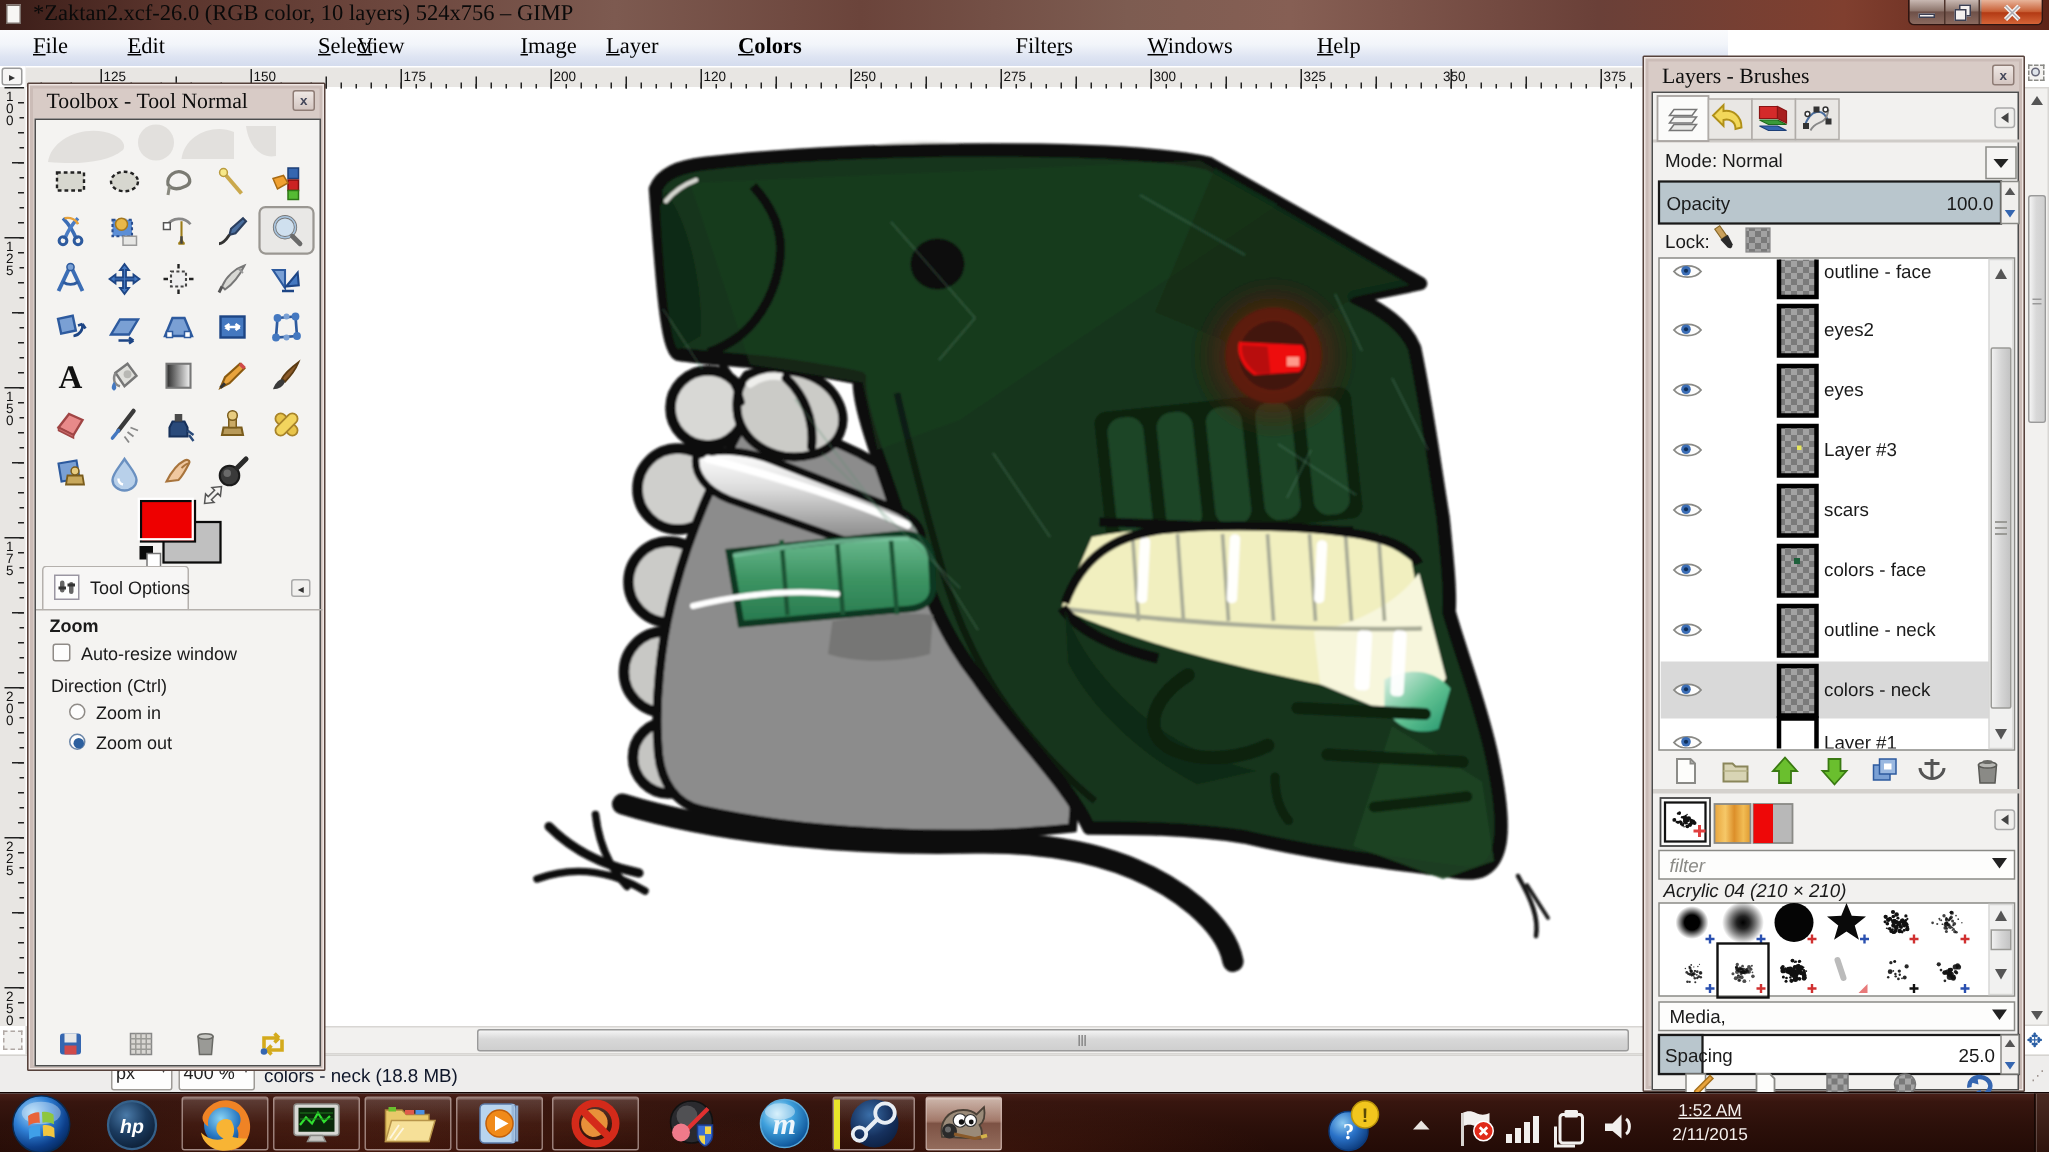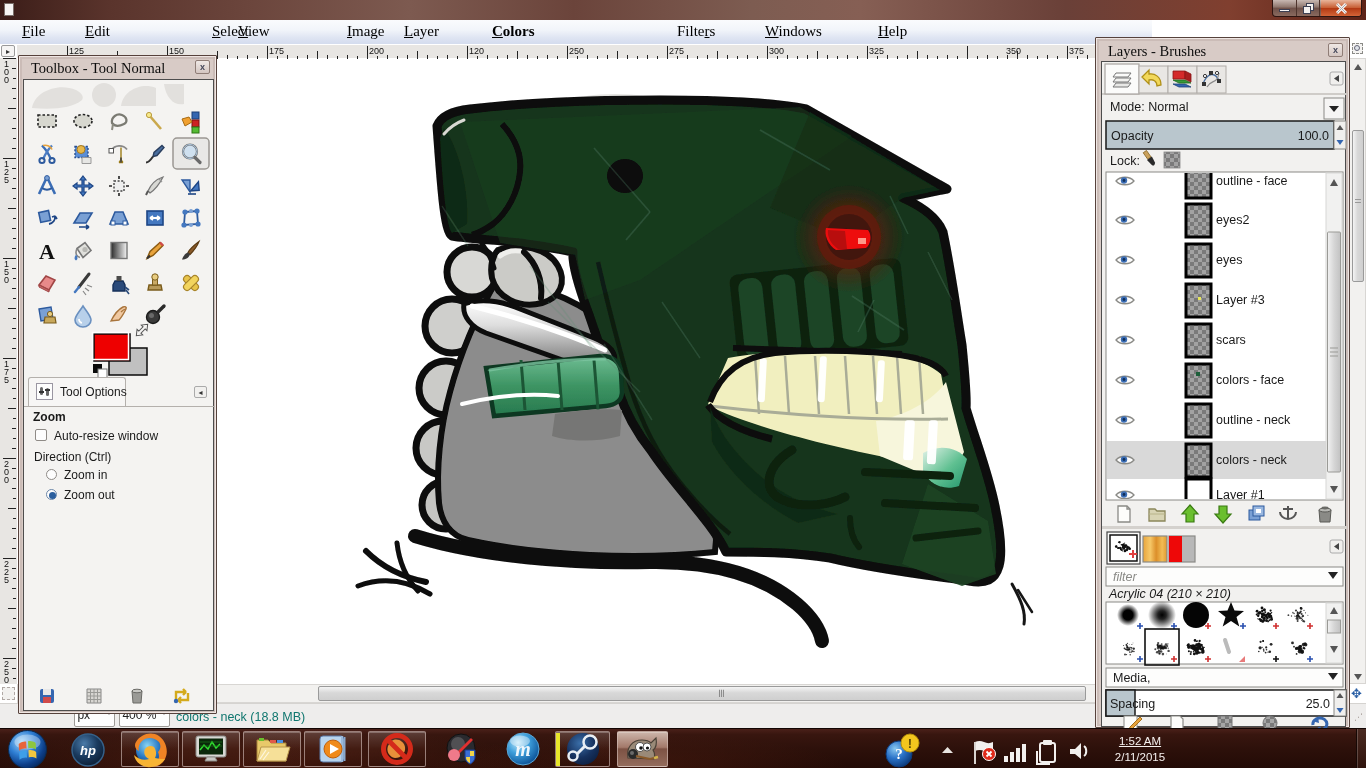--- a/index.html
+++ b/index.html
@@ -19,36 +19,37 @@
 #canvas{left:17px;top:58px;width:1331px;height:626px;background:#ffffff;overflow:hidden;}
 #corner{left:1px;top:45px;width:14px;height:12px;background:#f6f5f4;border:1px solid #9a9a9a;border-radius:2px;font:8px "Liberation Sans",sans-serif;color:#333;text-align:center;line-height:11px;}
 #qmask{left:2px;top:687px;width:13px;height:13px;background:#f2f1ef;border:1px dashed #b0a8a4;}
 #hscroll{left:17px;top:684px;width:1331px;height:19px;background:#f2f1ef;border:1px solid #d8d6d3;}
 #hthumb{left:300px;top:1px;width:768px;height:15px;background:linear-gradient(180deg,#f4f4f4,#d8d8d8 45%,#cfcfcf);border:1px solid #9a9a9a;border-radius:2px;}
 #vscroll{left:1349px;top:58px;width:17px;height:626px;background:#f2f1ef;border:1px solid #d8d6d3;}
 #vthumb{left:2px;top:71px;width:12px;height:152px;background:linear-gradient(90deg,#f4f4f4,#d8d8d8 45%,#cfcfcf);border:1px solid #9a9a9a;border-radius:2px;}
 .grip{position:absolute;color:#888;}
 #statusbar{left:0;top:703px;width:1366px;height:25px;background:#eeedec;border-top:1px solid #d5d3d0;}
 .combo{position:absolute;height:20px;background:#fdfdfd;border:1px solid #9d9a96;border-radius:2px;font:12px "Liberation Sans",sans-serif;color:#222;}
-#statusbar .lbl{position:absolute;top:6px;font:12.5px "Liberation Sans",sans-serif;color:#0f766e;}
+#statusbar .lbl{position:absolute;top:6px;font:12.5px "Liberation Sans",sans-serif;color:#0f172a;}
 
 .win{position:absolute;background:#d8cbc6;border:1px solid #56423c;border-radius:1px;
  box-shadow:inset 0 0 0 1px #efe6e3, inset 0 0 0 3px #cbbcb7;}
 .win .title{position:absolute;left:12px;font:14.5px "Liberation Serif",serif;color:#0d0d0d;}
 .win .close{position:absolute;width:15px;height:14px;background:linear-gradient(180deg,#efe8e5,#d4c6c1);border:1px solid #8f7d76;border-radius:2px;
  font:9px "Liberation Sans",sans-serif;color:#44475a;text-align:center;line-height:13px;font-weight:bold;}
 .pane{position:absolute;background:#f2f1ef;border:1px solid #4d4d4d;}
 .small{font:12px "Liberation Sans",sans-serif;color:#1a1a1a;}
 #taskbar{left:0;top:728px;width:1366px;height:40px;
  background:linear-gradient(180deg,#4a2019 0%,#38160f 14%,#2c100a 55%,#230b06 100%);border-top:1px solid #120503;}
 .tclock{position:absolute;color:#f5f0ee;font:11.5px "Liberation Sans",sans-serif;text-align:center;}
 </style></head><body>
 
 <div class="abs" id="titlebar">
 <div class="abs" style="left:4px;top:3px;width:10px;height:13px;background:#f7f6f4;border:1px solid #7a6f6a;"></div>
+<div class="tt" style="left:22px;">*Zaktan2.xcf-26.0 (RGB color, 10 layers) 524x756 – GIMP</div>
 <div class="abs" style="left:1272px;top:0;width:90px;height:17px;border:1px solid #2e1511;border-top:none;border-radius:0 0 4px 4px;background:linear-gradient(180deg,#c8b8b2,#8d756c 45%,#6e5048 50%,#8a6a5f);overflow:hidden;">
 <div class="abs" style="left:0;top:0;width:24px;height:17px;border-right:1px solid #4e342c;">
         <div class="abs" style="left:6px;top:9px;width:11px;height:3px;background:#f6f3f1;border:1px solid #3c3f52;"></div>
       </div>
 <div class="abs" style="left:25px;top:0;width:22px;height:17px;border-right:1px solid #4e342c;">
         <div class="abs" style="left:8px;top:3px;width:8px;height:8px;border:1.5px solid #3c3f52;background:#f4f1ef;"></div>
         <div class="abs" style="left:5px;top:6px;width:8px;height:8px;border:1.5px solid #3c3f52;background:#f4f1ef;"></div>
       </div>
 <div class="abs" style="left:48px;top:0;width:42px;height:17px;background:linear-gradient(180deg,#e8b49a,#c85f35 45%,#b33a14 50%,#d96a3c);">
         <svg class="abs" style="left:14px;top:3px;" width="13" height="11">
@@ -338,21 +339,21 @@
     <div class="rlab" style="left:452px;top:1px;">120</div>
     <div class="tick" style="left:550px;top:1px;width:1px;height:13px;"></div>
     <div class="rlab" style="left:552px;top:1px;">250</div>
     <div class="tick" style="left:650px;top:1px;width:1px;height:13px;"></div>
     <div class="rlab" style="left:652px;top:1px;">275</div>
     <div class="tick" style="left:750px;top:1px;width:1px;height:13px;"></div>
     <div class="rlab" style="left:752px;top:1px;">300</div>
     <div class="tick" style="left:850px;top:1px;width:1px;height:13px;"></div>
     <div class="rlab" style="left:852px;top:1px;">325</div>
     <div class="tick" style="left:950px;top:1px;width:1px;height:13px;"></div>
-    <div class="rlab" style="left:948px;top:1px;padding-left:41px;">350</div>
+    <div class="rlab" style="left:904px;top:1px;padding-left:41px;">350</div>
     <div class="tick" style="left:1050px;top:1px;width:1px;height:13px;"></div>
     <div class="rlab" style="left:1052px;top:1px;">375</div>
     <div class="tick" style="left:1150px;top:1px;width:1px;height:13px;"></div>
     <div class="rlab" style="left:1152px;top:1px;">400</div>
     <div class="tick" style="left:1250px;top:1px;width:1px;height:13px;"></div>
     <div class="rlab" style="left:1252px;top:1px;">425</div>
     <div class="tick" style="left:100px;top:6px;width:1px;height:8px;"></div>
     <div class="tick" style="left:200px;top:6px;width:1px;height:8px;"></div>
     <div class="tick" style="left:300px;top:6px;width:1px;height:8px;"></div>
     <div class="tick" style="left:400px;top:6px;width:1px;height:8px;"></div>

